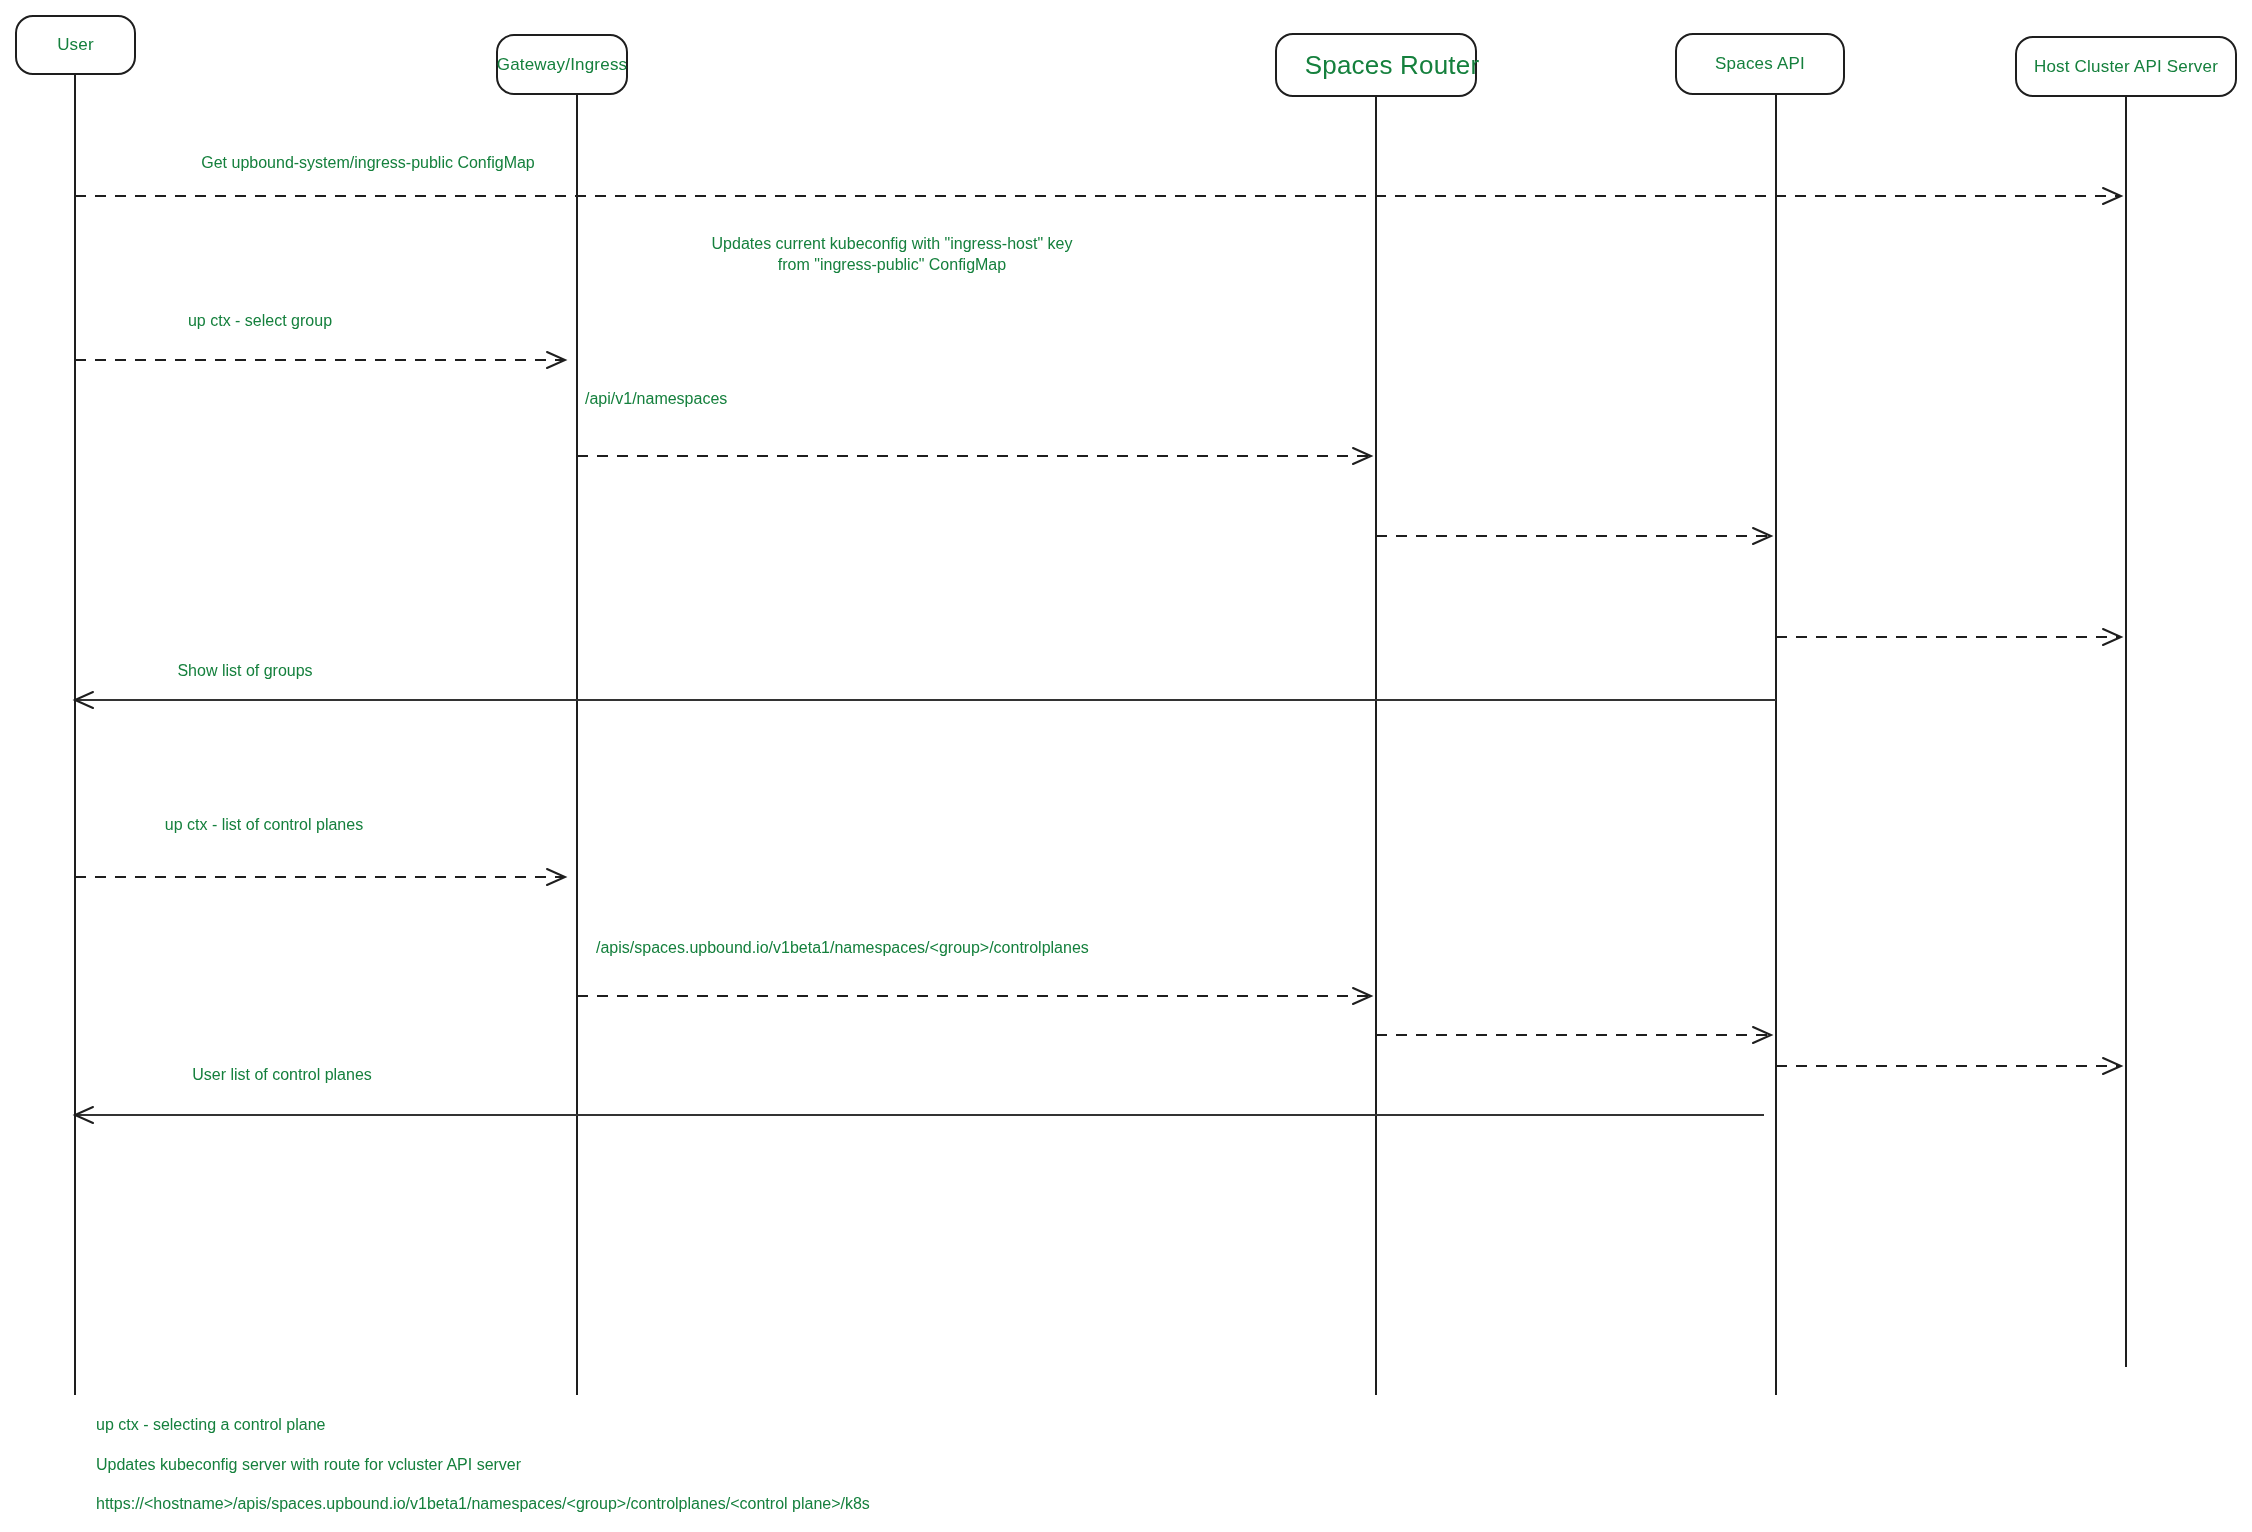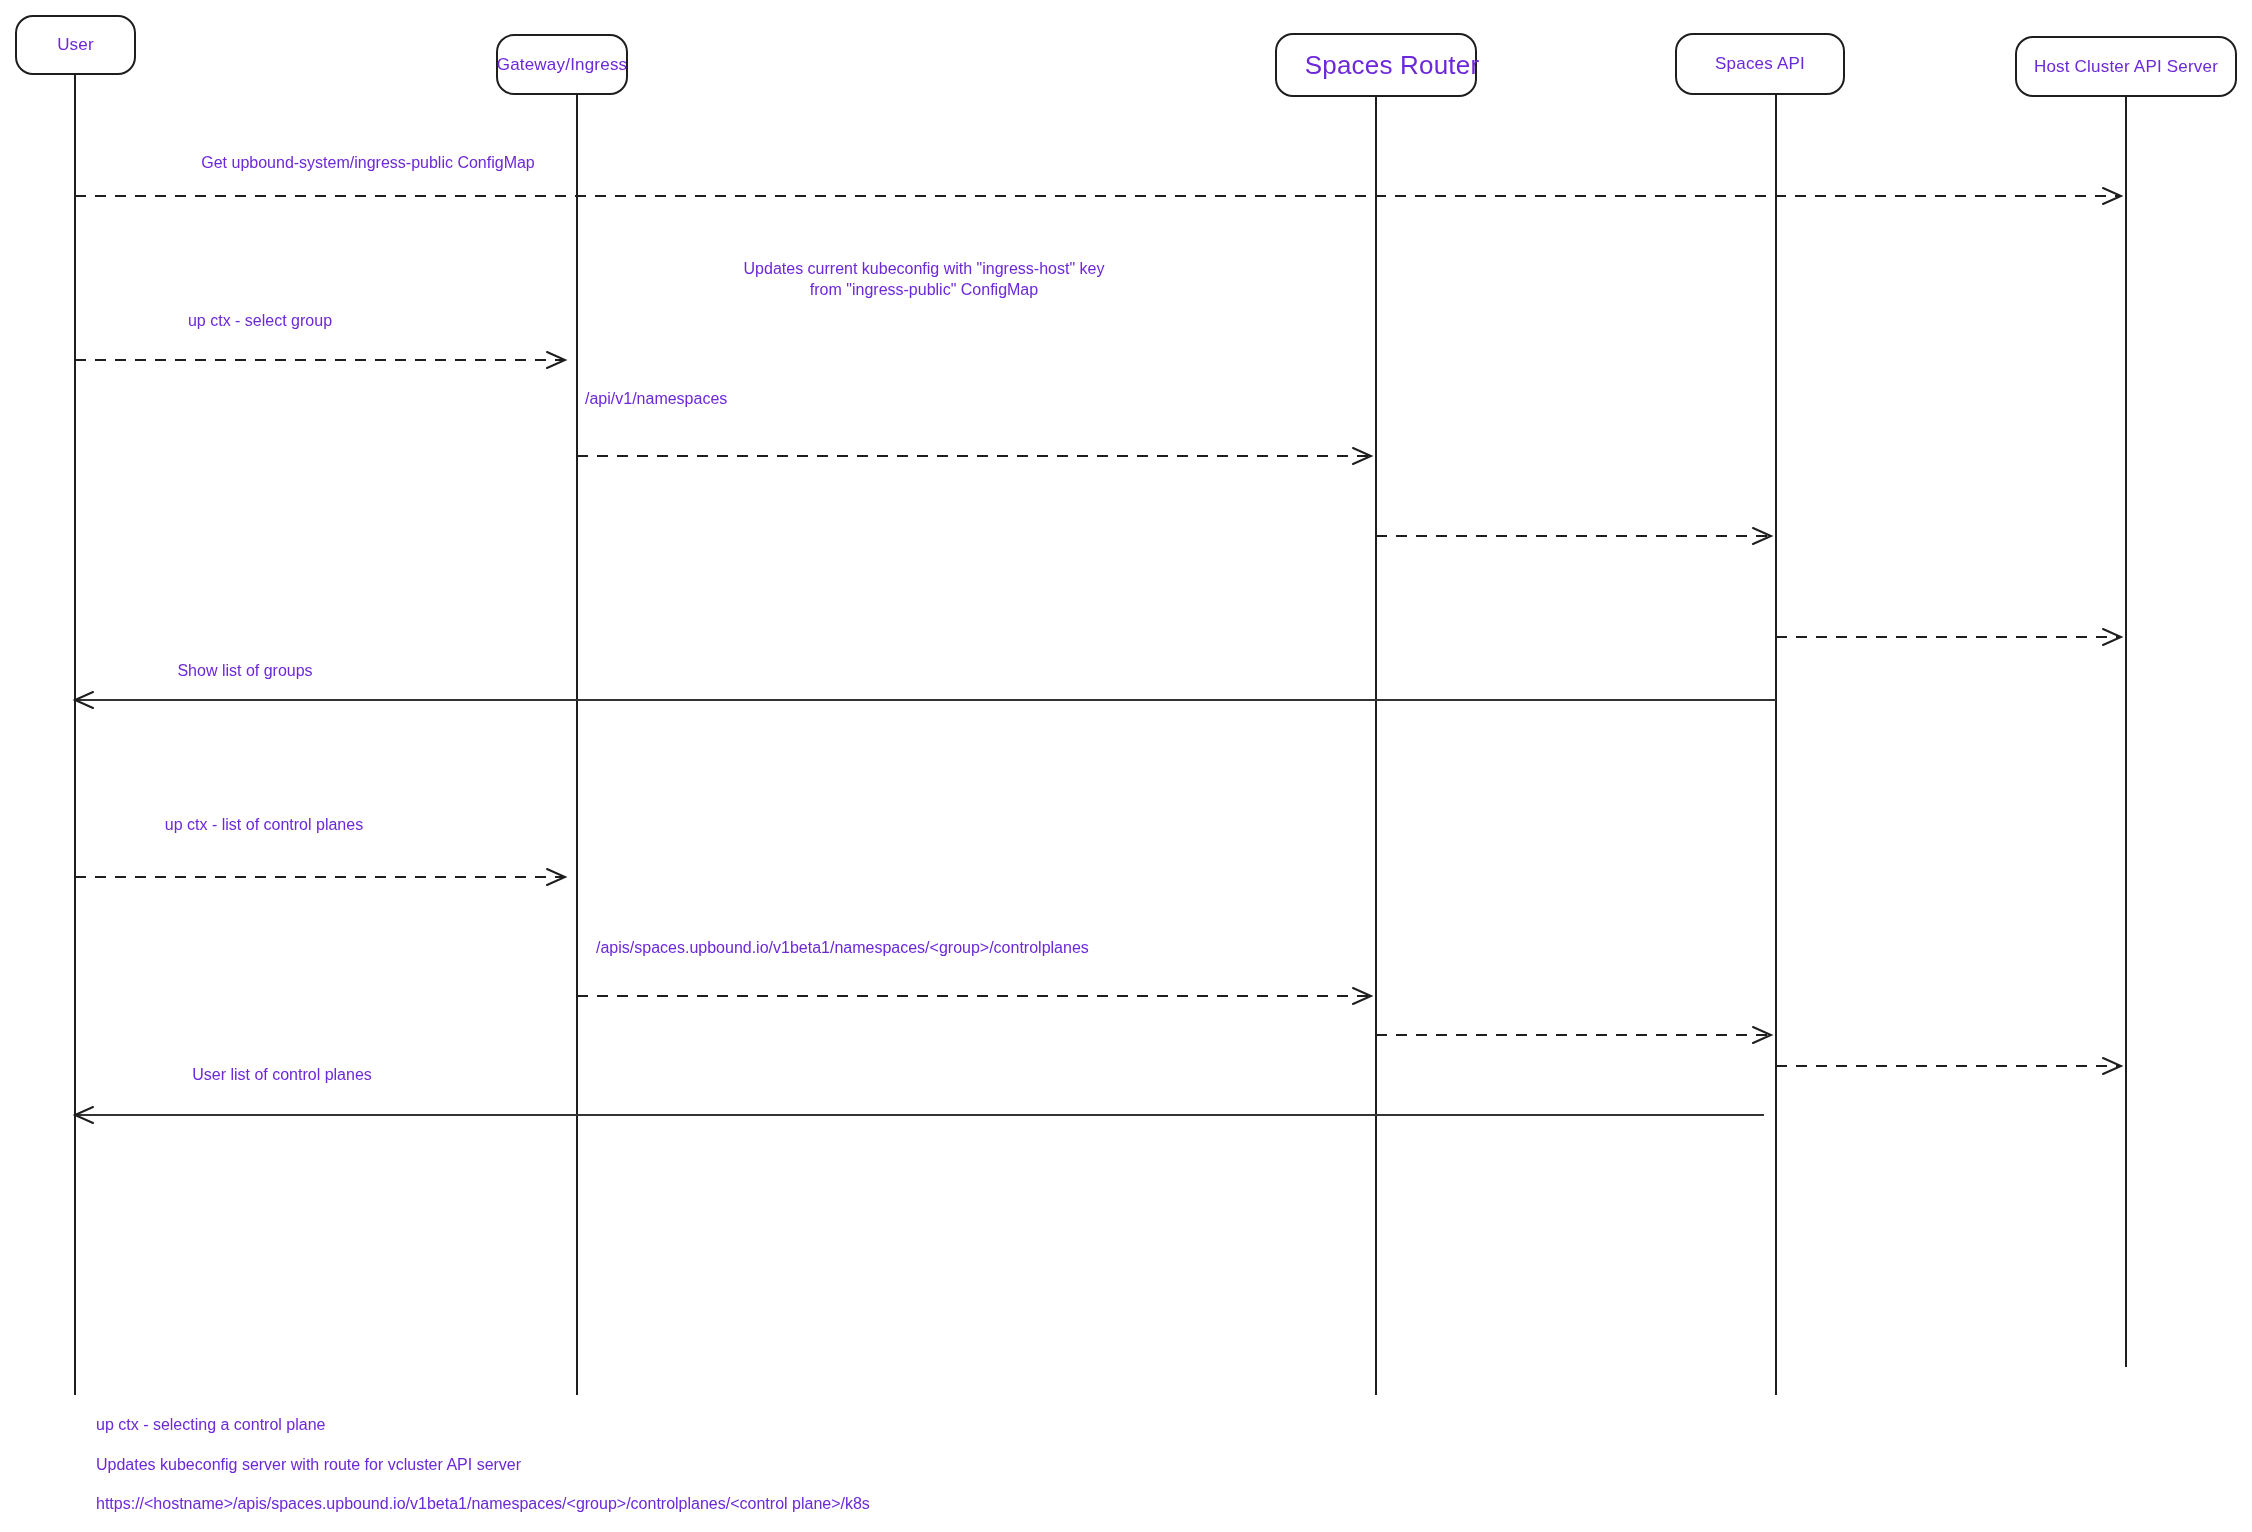--- a/index.html
+++ b/index.html
@@ -2,21 +2,21 @@
 <html><head>
 <meta charset="utf-8">
 <style>
   html, body { margin: 0; padding: 0; background: #ffffff; }
   .canvas {
     position: relative;
     width: 2252px;
     height: 1532px;
     background: #ffffff;
     font-family: "Liberation Sans", sans-serif;
-    color: #6d28d9;
+    color: #15803d;
     overflow: hidden;
   }
   .actor-box {
     position: absolute;
     border: 2.5px solid #1e1e1e;
     border-radius: 18px;
     background: #ffffff;
     display: flex;
     align-items: center;
     justify-content: center;
@@ -92,21 +92,21 @@
   <div class="lifeline" style="left:1775px; top:95px; height:1300px;"></div>
   <div class="lifeline" style="left:2125px; top:97px; height:1270px;"></div>
 
   <div class="msg-label centered" style="left:368px; top:154px;">Get upbound-system/ingress-public ConfigMap</div>
   <div class="arrow dashed" style="left:75px; top:195px; width:2046px;">
     <svg class="head right" width="24" height="20" viewBox="0 0 24 20">
       <path d="M3 2 L21 10 L3 18" fill="none" stroke="#1e1e1e" stroke-width="2" stroke-linecap="round"></path>
     </svg>
   </div>
 
-  <div class="note" style="left:924px; top:233px;margin-top:25px;">
+  <div class="note" style="left:892px; top:233px;">
     <div>Updates current kubeconfig with "ingress-host" key</div>
     <div>from "ingress-public" ConfigMap</div>
   </div>
 
   <div class="msg-label centered" style="left:260px; top:312px;">up ctx - select group</div>
   <div class="arrow dashed" style="left:75px; top:359px; width:490px;">
     <svg class="head right" width="24" height="20" viewBox="0 0 24 20">
       <path d="M3 2 L21 10 L3 18" fill="none" stroke="#1e1e1e" stroke-width="2" stroke-linecap="round"></path>
     </svg>
   </div>

